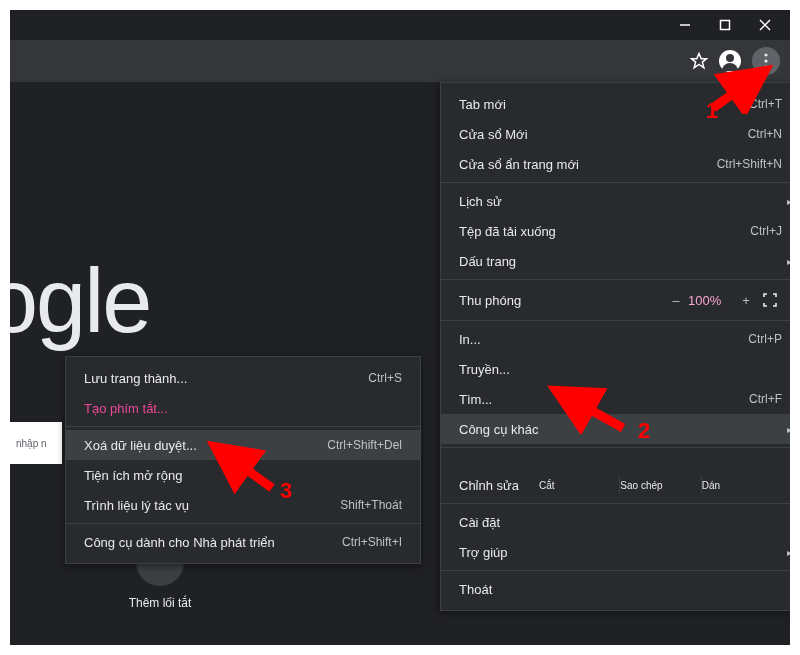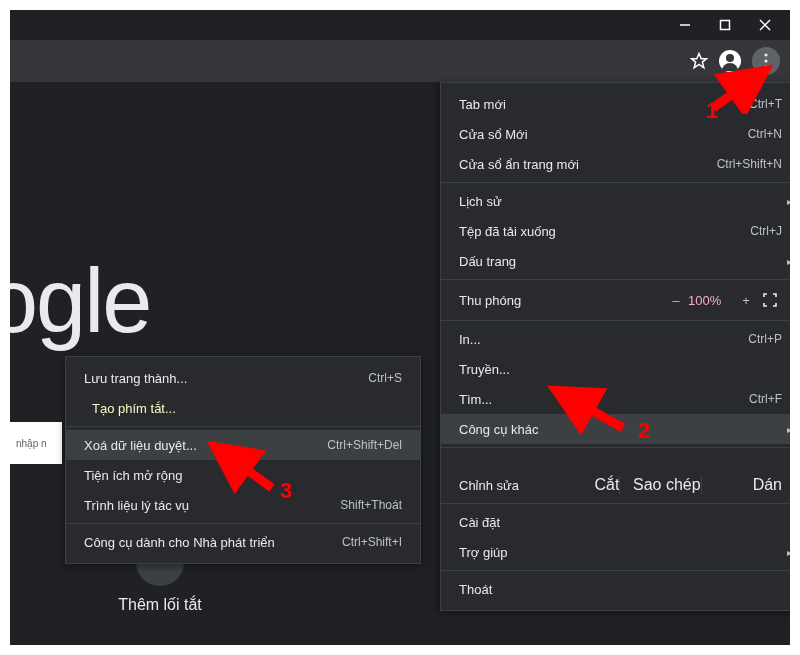--- a/index.html
+++ b/index.html
@@ -13,42 +13,42 @@
   
   .toolbar { position: absolute; top: 30px; left:0; right:0; height: 42px; background: #35363a; }
   .toolbar-right { position: absolute; right: 0; top: 0; height: 42px; display: flex; align-items:center; gap: 10px; padding-right: 10px; }
   .star-icon, .profile-icon { color:#fff; display:flex; align-items:center; justify-content:center; }
   .kebab { width: 28px; height: 28px; border-radius: 50%; background:#5f6368; display:flex; align-items:center; justify-content:center; color:#bbb; }
   
   .google { position:absolute; left:-70px; top:240px; font-size: 90px; font-weight: 400; color:#e8eaed; letter-spacing: -2px; font-family: Arial, sans-serif; }
   
   .search-stub { position:absolute; left:0; top:412px; width:52px; height:42px; background:#fff; color:#5f6368; font-size:10px; display:flex; align-items:center; padding-left:6px; }
   
-  .shortcut { position:absolute; left:90px; top:528px; width:120px; text-align:center; color:#e8eaed; font-size:16px;}
+  .shortcut { position:absolute; left:90px; top:528px; width:120px; text-align:center; color:#e8eaed; font-size:12px;}
   .shortcut-tile { width:48px; height:48px; border-radius:50%; background:#3c4043; margin:0 auto 10px; }
   
   .menu { position:absolute; top:72px; left:430px; width:360px; background:#292a2d; color:#e8eaed; font-size:13px; box-shadow:-2px 2px 8px rgba(0,0,0,.4); border:1px solid #3c4043; border-right:none;}
   .menu-row { display:flex; align-items:center; height:30px; padding:0 18px; position:relative;}
   .menu-label { flex:1; }
   .menu-short { color:#bdc1c6; font-size:12px; }
   .menu-arrow { position:absolute; right:8px; font-size:10px; color:#bdc1c6;}
   .menu-sep { height:1px; background:#3c4043; margin:3px 0;}
   .menu-row.highlight { background:#3c4043; }
   .zoom-row { display:flex; align-items:center; height:34px; padding:0 18px;}
   .zoom-row .menu-label{flex:1;}
   .zoom-sym { width:24px; text-align:center; color:#bdc1c6;}
   .zoom-val { width:46px; color:#f9a8d4;}
   .full-icon { width:24px; display:flex; align-items:center; justify-content:center;}
   .edit-row { display:flex; align-items:center; height:30px; padding:0 18px;margin-top:22px;}
   .edit-row .menu-label{flex:0 0 80px;}
-  .edit-btn { flex:1; text-align:right; font-size:16px;}
+  .edit-btn { flex:1; text-align:left; font-size:10px;}
   .edit-sep { width:1px; height:18px; background:#3c4043;}
   
   .submenu { position:absolute; top:346px; left:55px; width:356px; background:#292a2d; color:#e8eaed; font-size:13px; box-shadow:0 2px 8px rgba(0,0,0,.5); border:1px solid #3c4043;}
-  .submenu .menu-row.disabled { color:#fef9c3;margin-left:8px;}
+  .submenu .menu-row.disabled { color:#ec4899;}
   .submenu .menu-row.highlight { background:#3c4043;}
   
   .arrow { position:absolute; pointer-events:none;}
   .num { position:absolute; color:#ff0000; font-weight:bold; font-size:22px; font-family: Arial, sans-serif;}
 </style>
 </head>
 <body>
 
 <div class="frame">
   <div class="inset">

